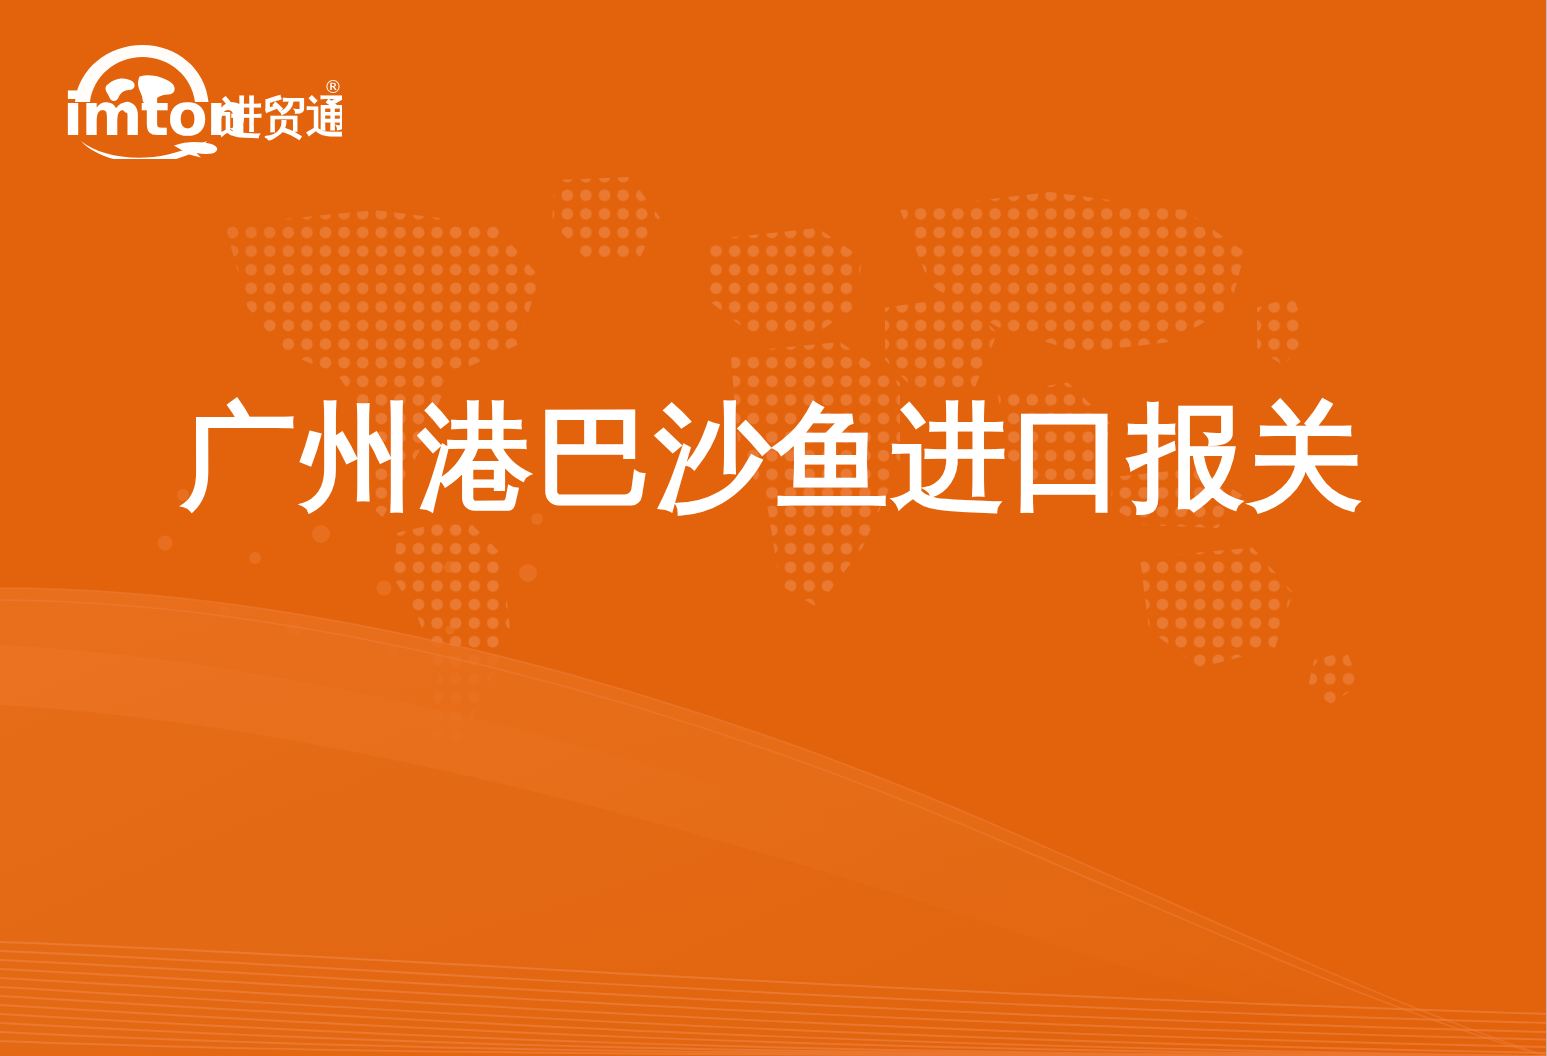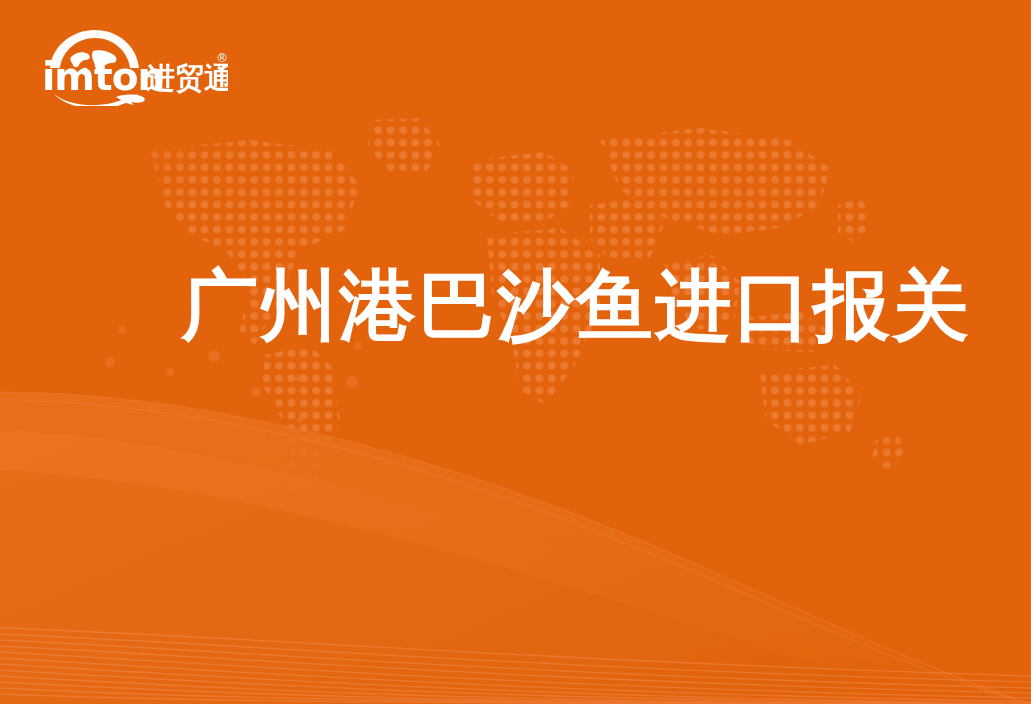--- a/index.html
+++ b/index.html
@@ -49,21 +49,21 @@
   }
   .logo svg { display: block; }
 
   
   .title-block {
     position: absolute;
     left: 0;
     right: 0;
     top: 252px;
     z-index: 6;
-    text-align: right;
+    text-align: center;
     padding: 0 60px;
     box-sizing: border-box;
   }
   .title-line {
     display: block;
     color: #ffffff;
     font-family: "DejaVu Sans", "Liberation Sans", sans-serif;
     font-weight: 700;
     font-size: 77px;
     line-height: 108px;

